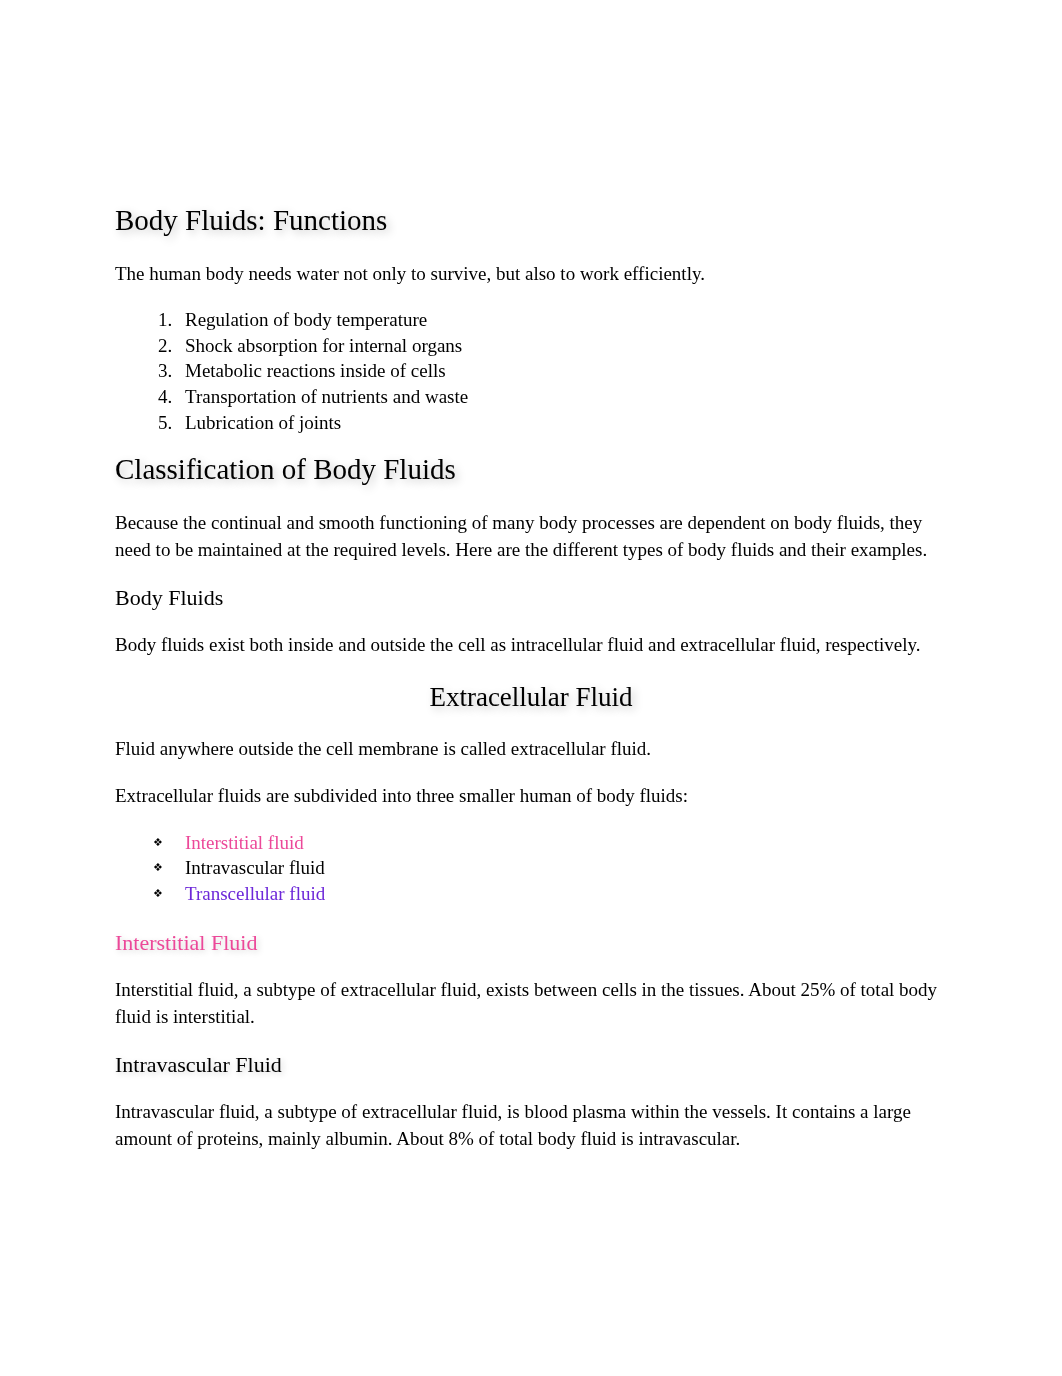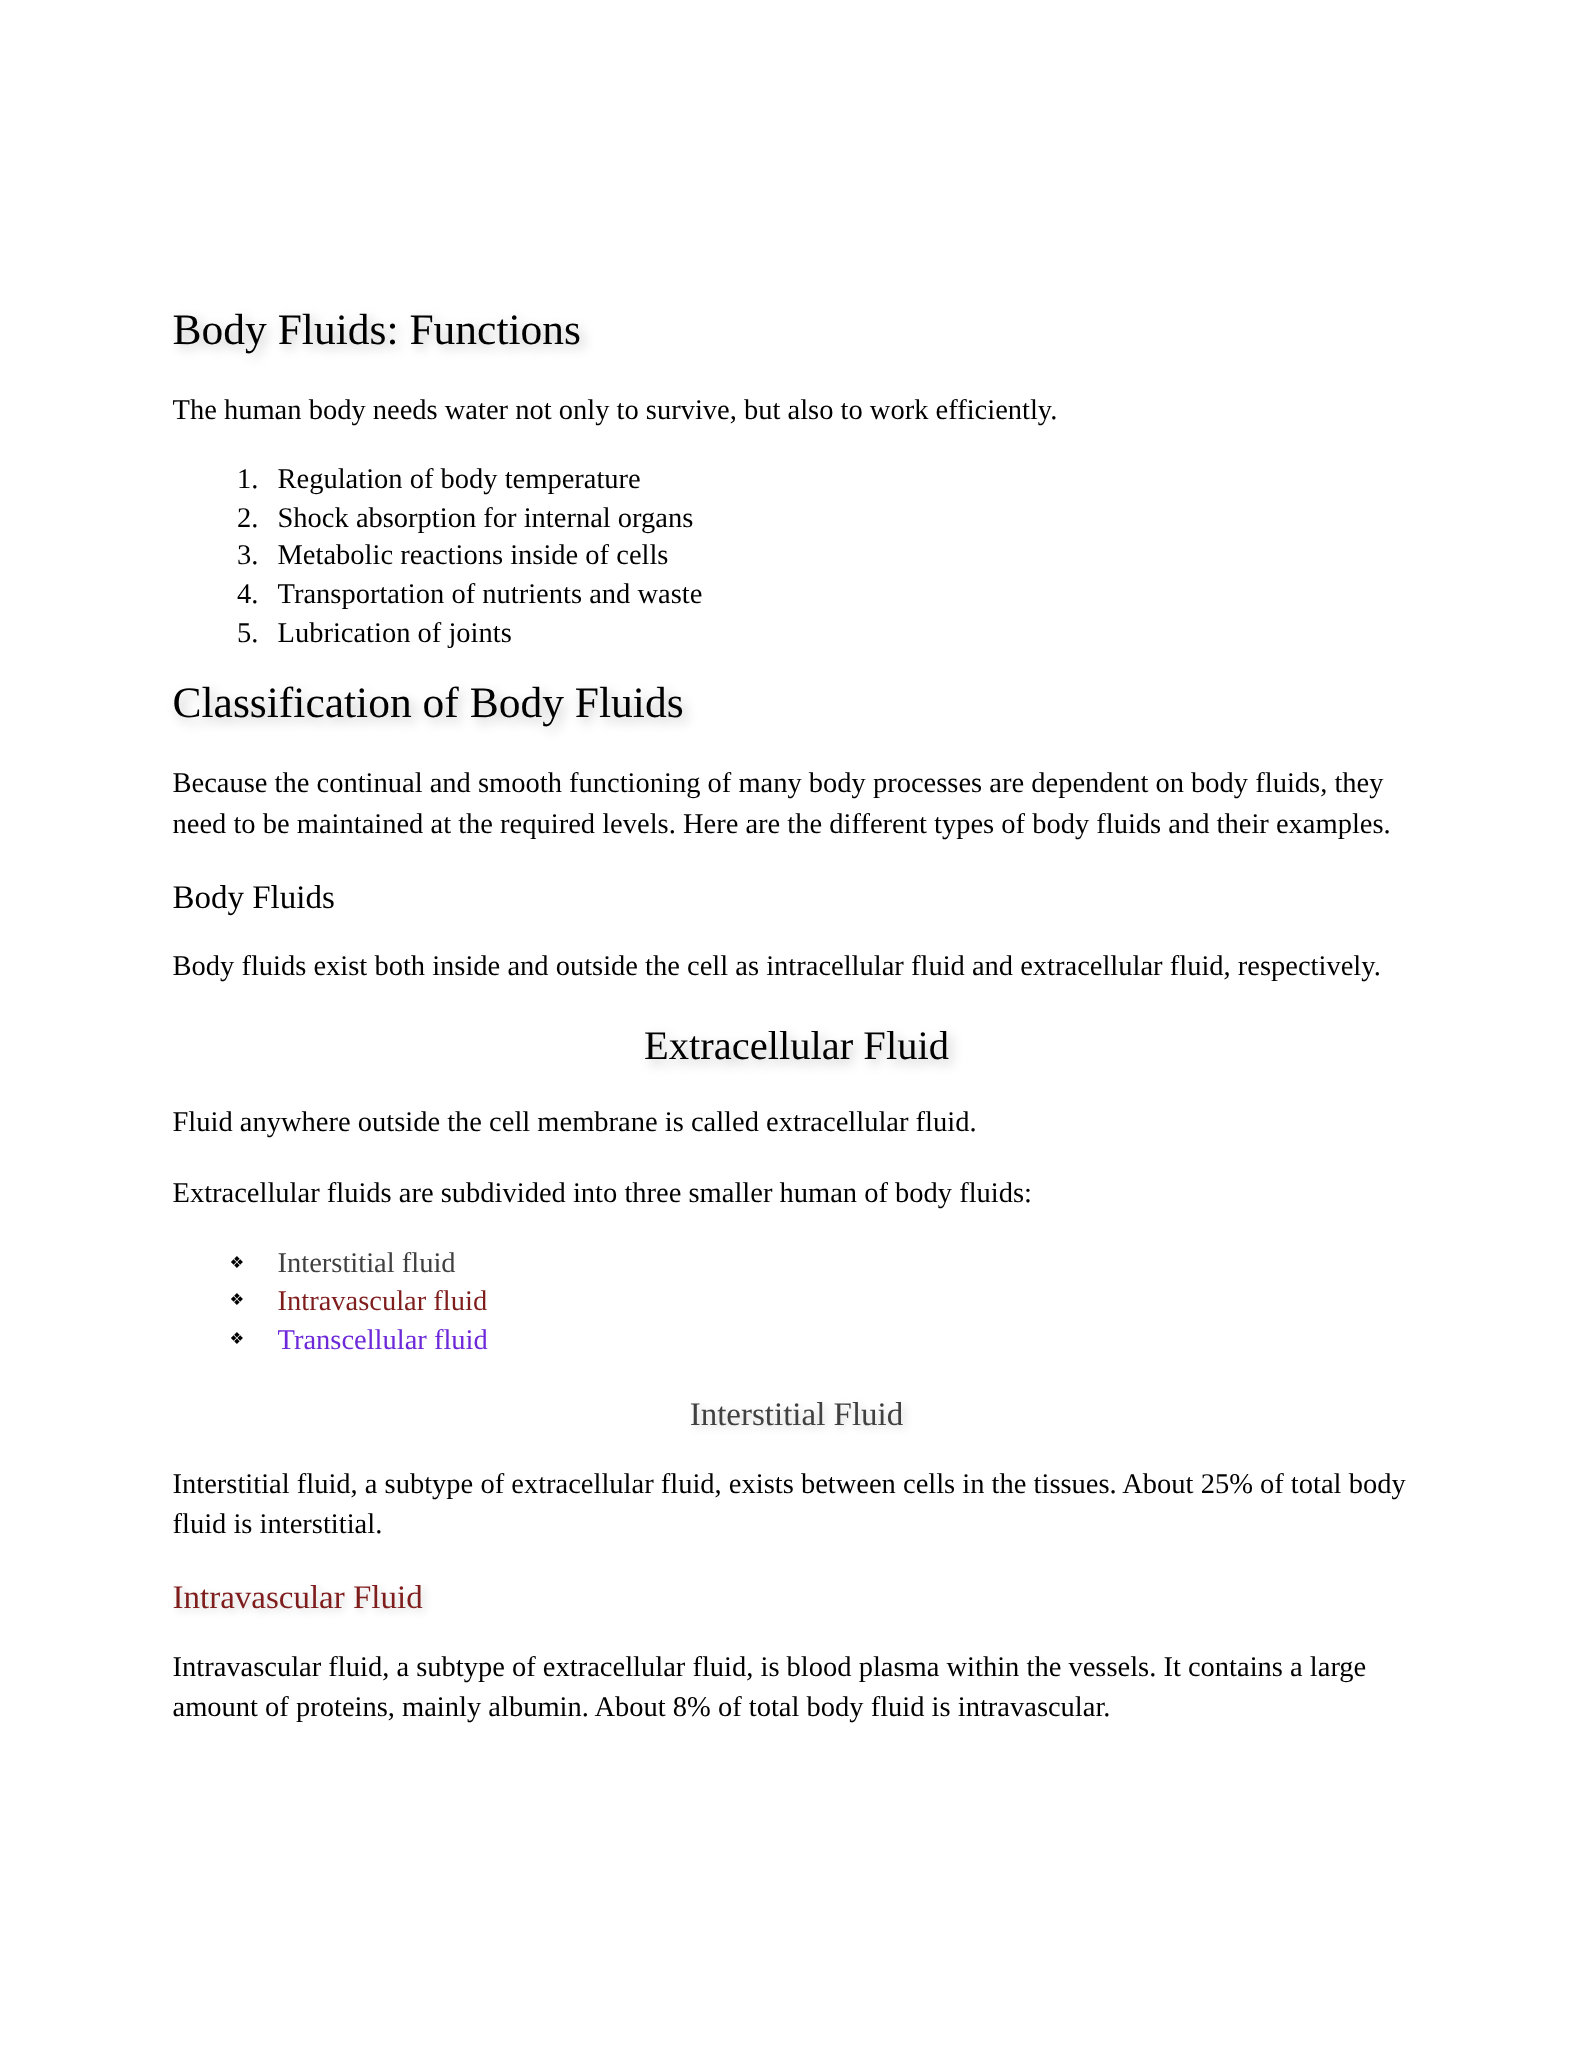--- a/index.html
+++ b/index.html
@@ -60,22 +60,22 @@
       align-items: flex-start;
     }
     ul.bullet-list li .bullet {
       font-size: 11px;
       width: 32px;
       flex-shrink: 0;
       padding-top: 5px;
       color: #000;
       font-family: Arial, sans-serif;
     }
-    .c-purple { color: #404040; text-align: center; }
-    .c-red { color: #7f1d1d; }
+    .c-purple { color: #ec4899; }
+    .c-red { color: #000000; }
     .c-green { color: #6d28d9; }
     h3.colored-heading {
       font-size: 22px;
       font-weight: normal;
       margin-bottom: 18px;
       text-shadow: 2px 2px 6px rgba(0,0,0,0.18);
     }
   </style>
 </head>
 <body>

